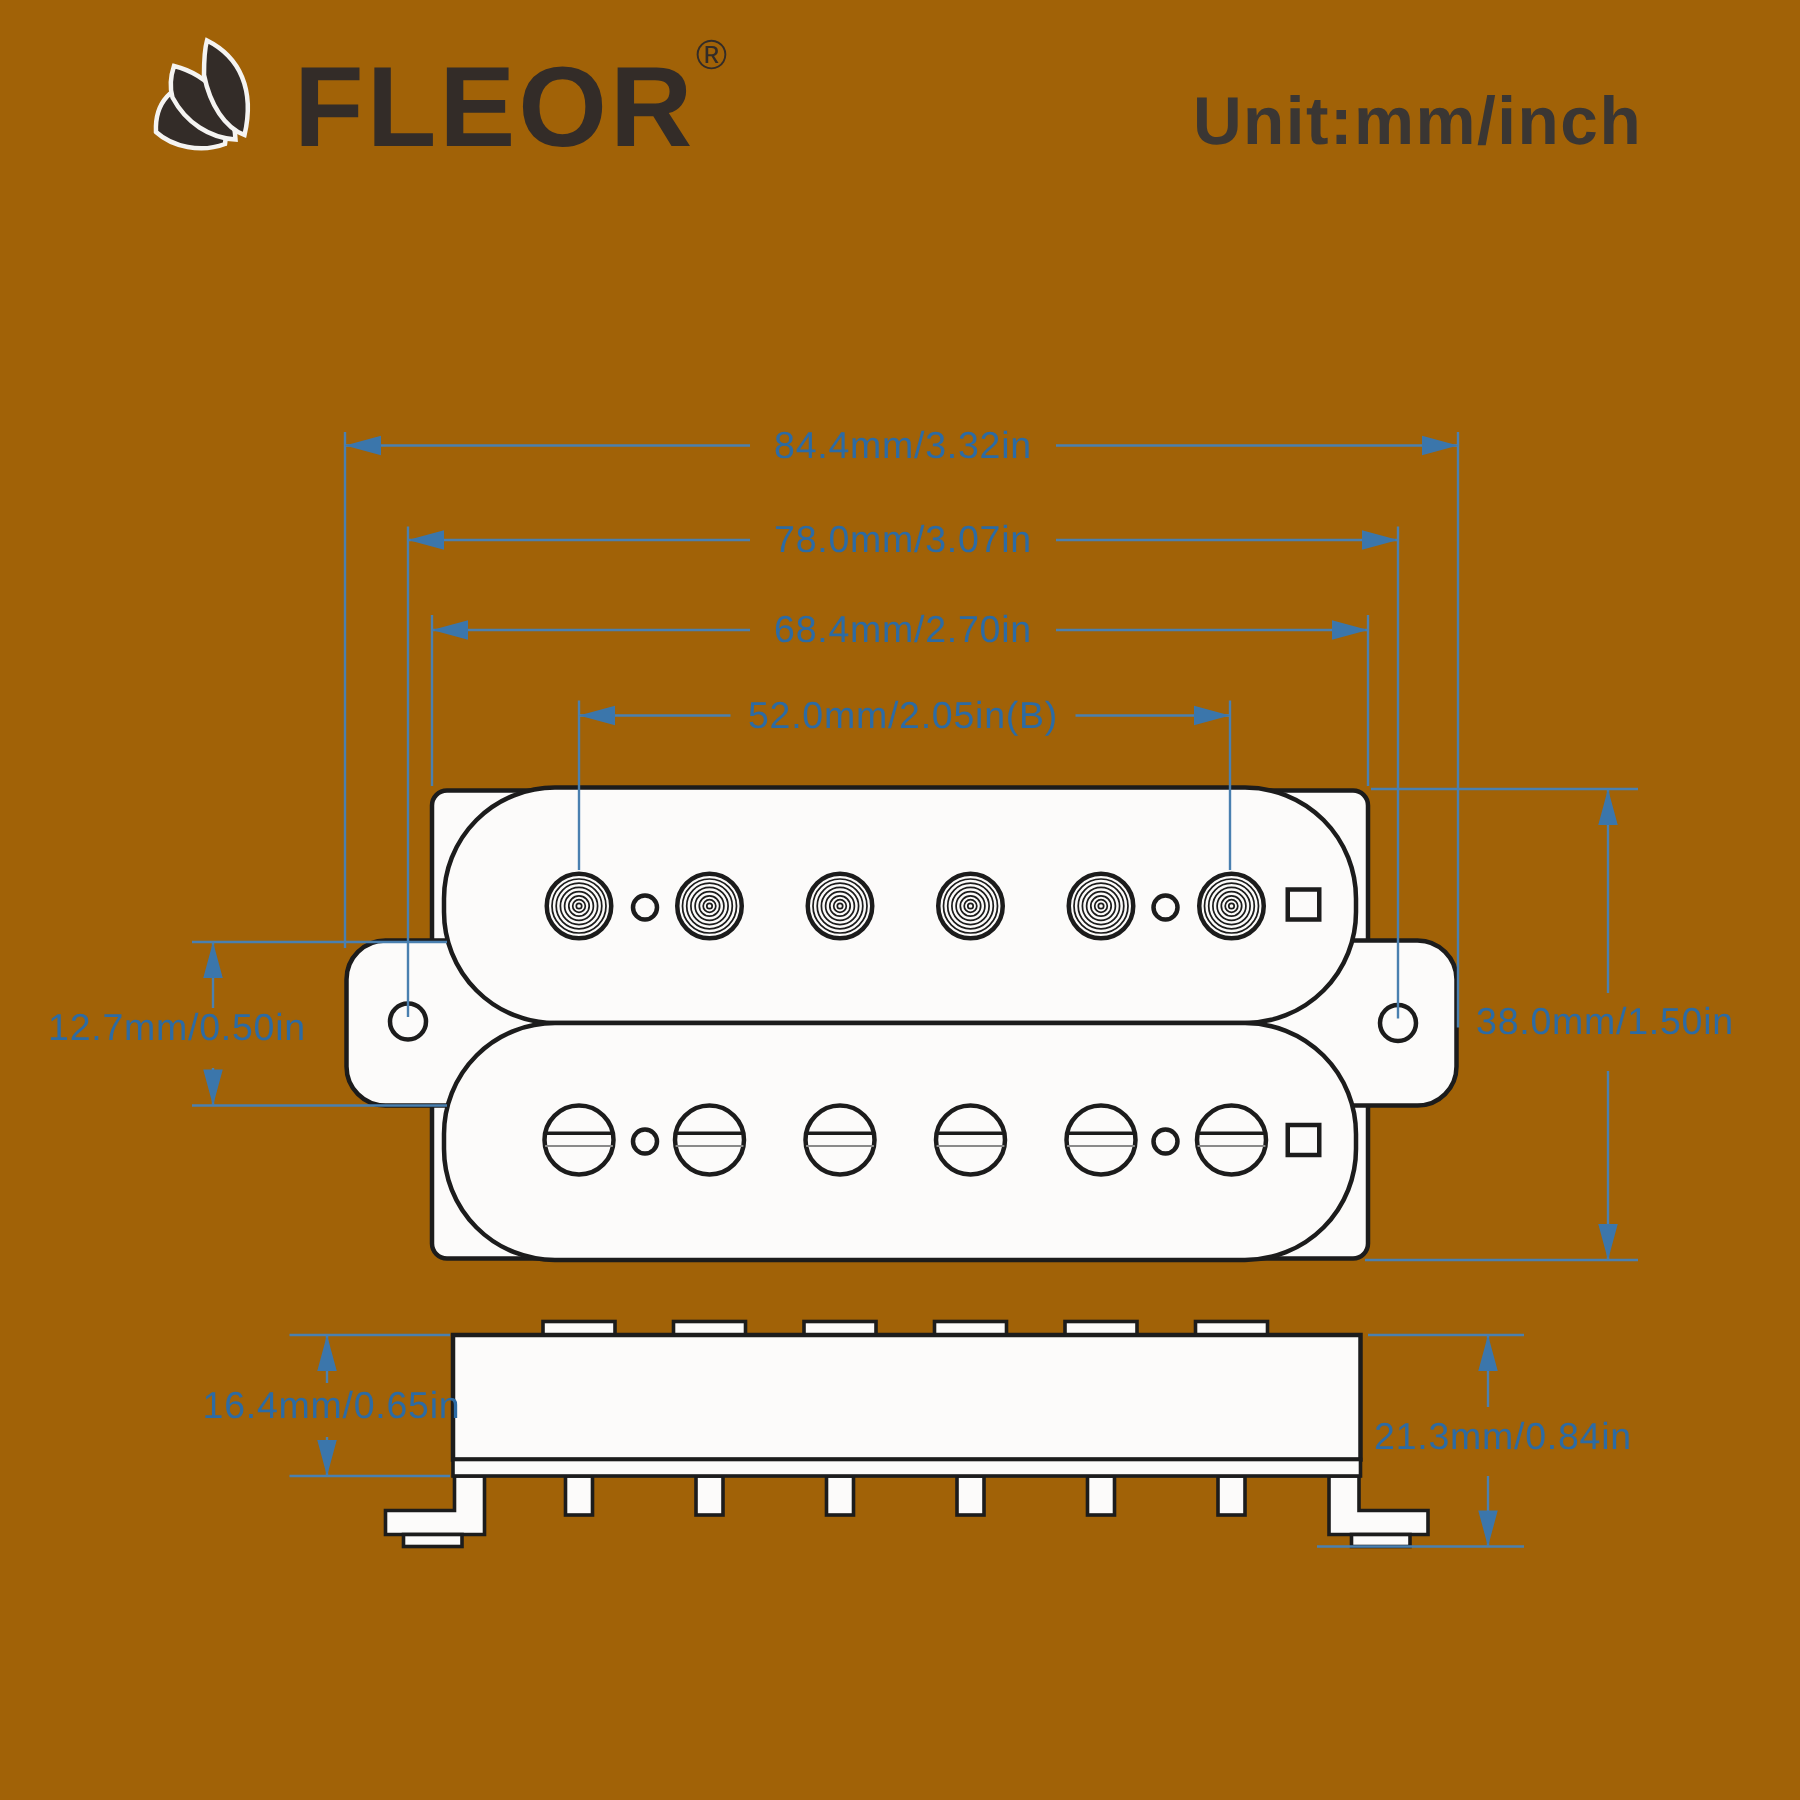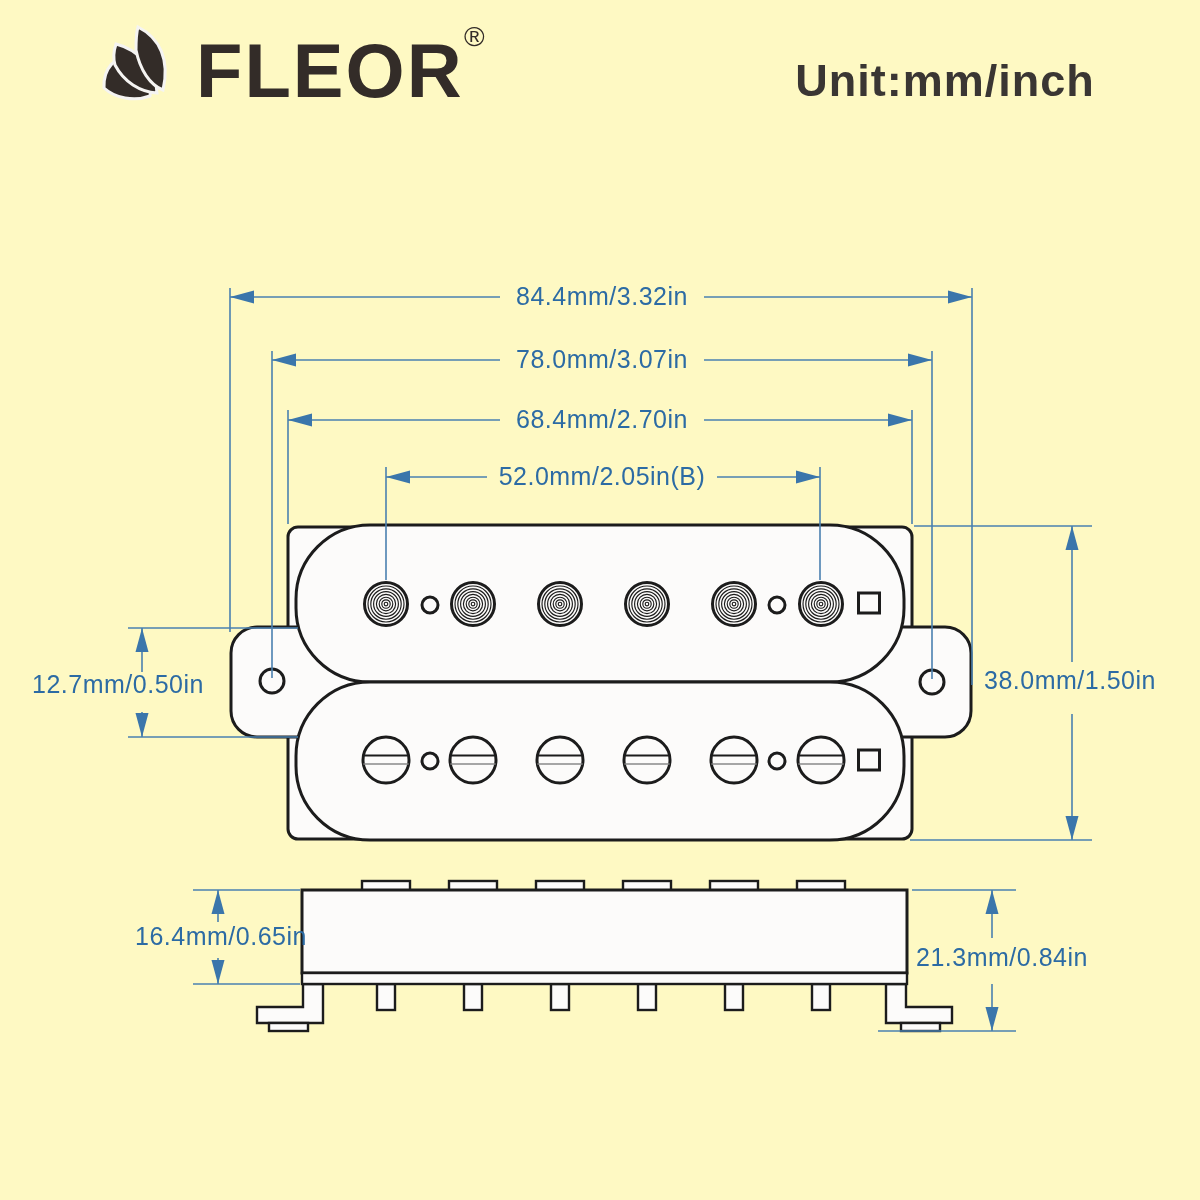--- a/index.html
+++ b/index.html
@@ -1,16 +1,16 @@
 <!DOCTYPE html>
 <html><head>
 <meta charset="utf-8">
 <style>
   html,body{margin:0;padding:0;background:#f5f4f2;}
-  .page{width:1200px;height:1200px;position:relative;background:#fef9c3;overflow:hidden;}
+  .page{width:1200px;height:1200px;position:relative;background:#a16207;overflow:hidden;}
   svg{display:block;}
   .outline{fill:#fcfbfa;stroke:#1c1c1c;stroke-width:3;}
   .outline2{fill:#fcfbfa;stroke:#1c1c1c;stroke-width:2.4;}
   .ring{fill:none;stroke:#1c1c1c;stroke-width:1.15;}
   .dl{stroke:#4a80b0;stroke-width:1.6;fill:none;}
   .arrow{fill:#3b76ab;stroke:none;}
   .dimtext{fill:#2c6ba4;font-family:"Liberation Sans",sans-serif;font-size:25px;letter-spacing:.5px;}
   .mid{text-anchor:middle;}
   .brandtext{fill:#332c28;font-family:"Liberation Sans",sans-serif;font-weight:bold;font-size:76px;letter-spacing:2px;}
   .regmark{fill:#332c28;font-family:"Liberation Sans",sans-serif;font-size:28px;}

